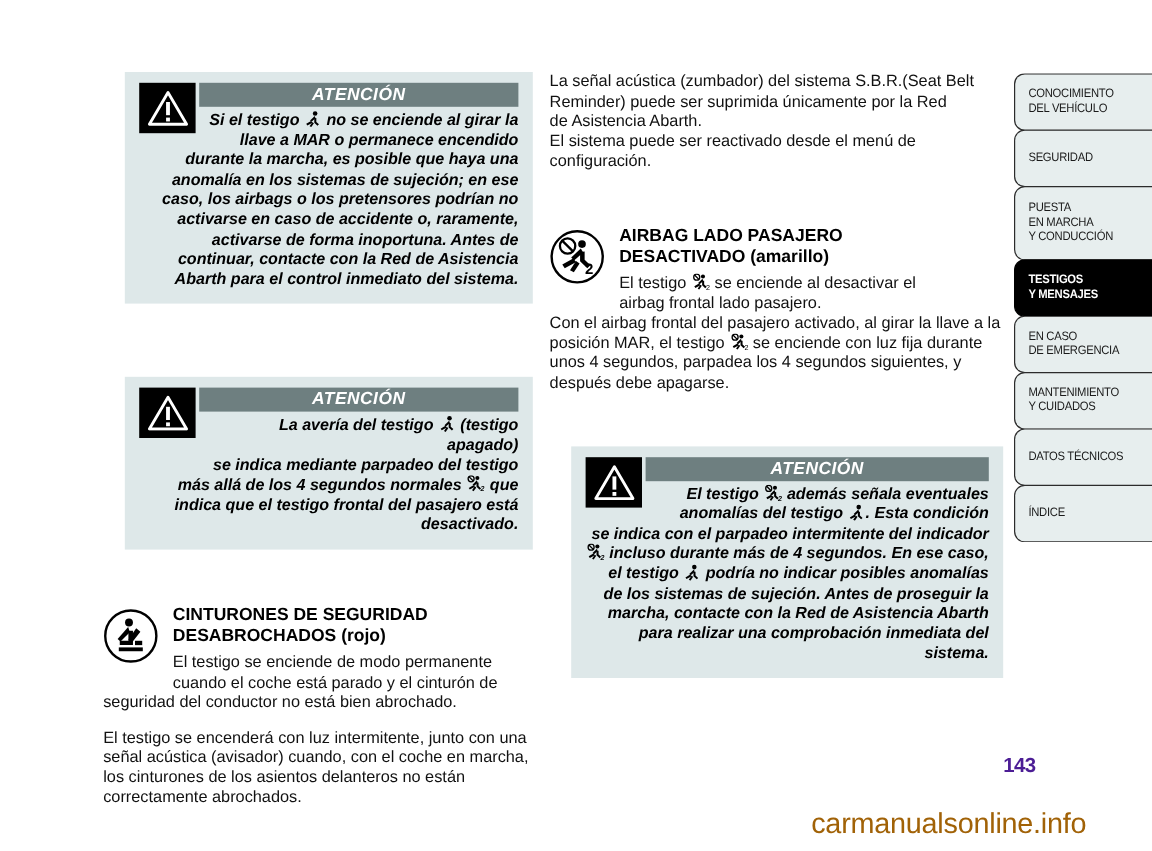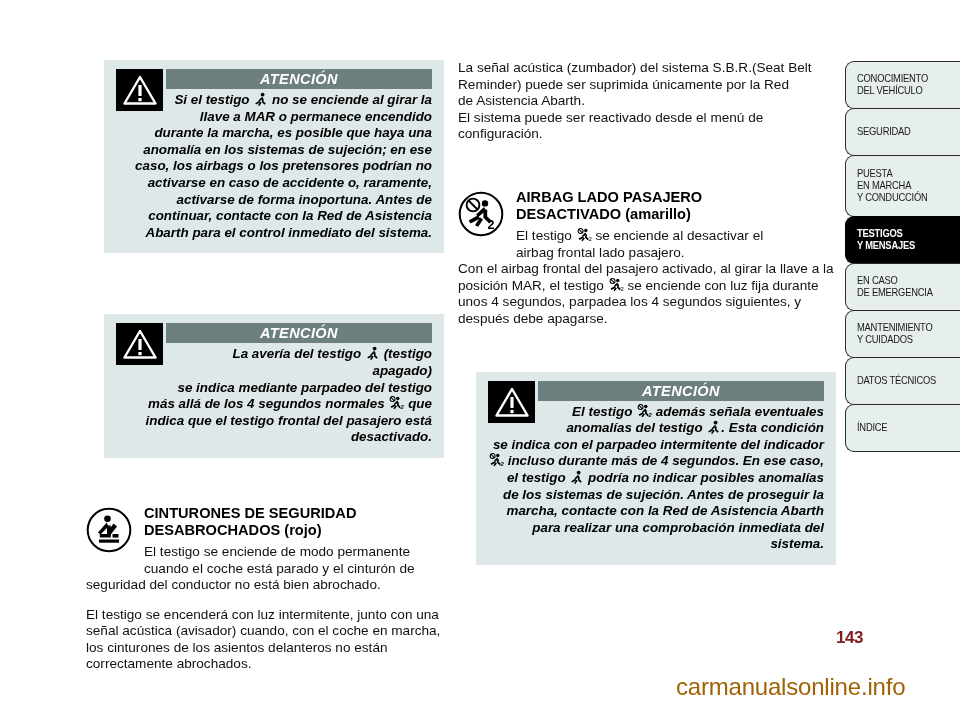--- a/index.html
+++ b/index.html
@@ -143,21 +143,21 @@
   .tab.h2 { height: 48px; }
   .tab.h1 { height: 48px; }
   .tab.h3 { height: 62px; }
 
   
   #pageno {
     position: absolute;
     left: 836px; top: 628px;
     font-size: 17px;
     font-weight: bold;
-    color: #7f1d1d;
+    color: #4c1d95;
     letter-spacing: -0.5px;
   }
   #watermark {
     position: absolute;
     left: 676px; top: 673px;
     font-size: 24px;
     color: #a16207;
     letter-spacing: -0.2px;
     white-space: nowrap;
   }

